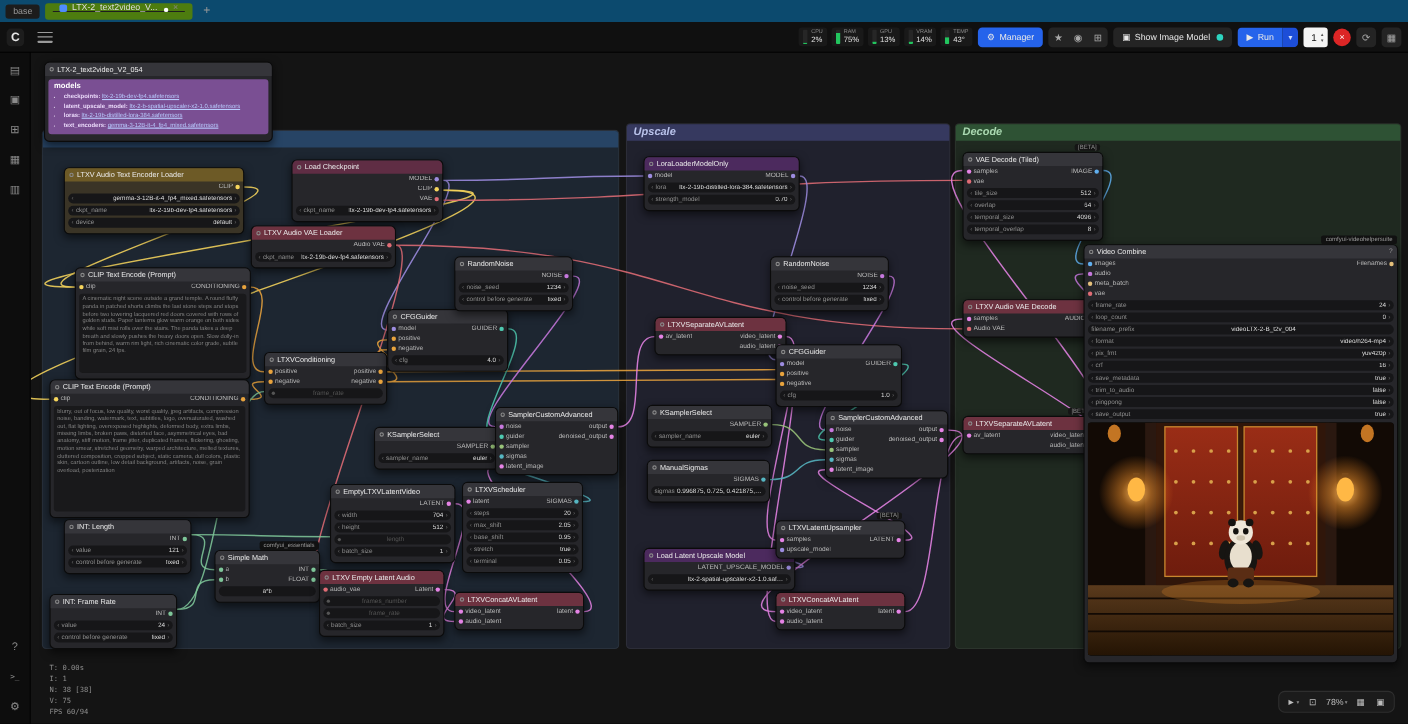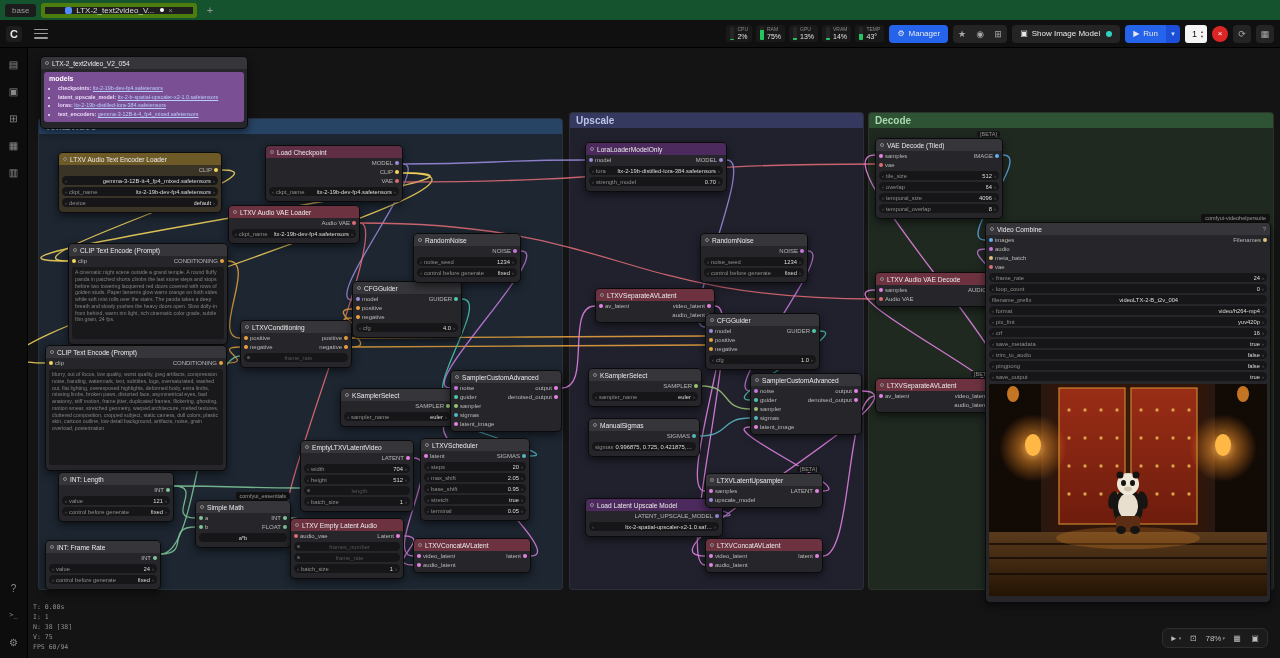--- a/index.html
+++ b/index.html
@@ -1,21 +1,21 @@
 <!DOCTYPE html>
 <html><head>
 <meta charset="utf-8">
 <style>
 *{margin:0;padding:0;box-sizing:border-box;}
 html,body{width:1280px;height:658px;overflow:hidden;background:#000;font-family:"Liberation Sans",sans-serif;}
 .app{width:1280px;height:658px;display:flex;flex-direction:column;background:#0a0a0a;}
 
-.titlebar{height:20px;background:#14532d;display:flex;align-items:center;gap:5px;padding:0 5px;flex:0 0 20px;}
+.titlebar{height:20px;background:#0c4a6e;display:flex;align-items:center;gap:5px;padding:0 5px;flex:0 0 20px;}
 .logo-chip{font-size:8px;color:#9a9a9a;background:#1c1c1c;border-radius:3px;padding:2px 7px;}
-.tab{height:15px;display:flex;align-items:center;gap:4px;background:#1e1e1e;border:4px solid #4d7c0f;border-radius:3px;padding:0 20px;font-size:8px;color:#ddd;min-width:130px;}
+.tab{height:15px;display:flex;align-items:flex-end;gap:4px;background:#1e1e1e;border:7px solid #4d7c0f;border-radius:3px;padding:0 6px;font-size:8px;color:#ddd;min-width:130px;}
 .tab-icon{width:7px;height:7px;background:#4f8cff;border-radius:2px;flex:0 0 auto;}
 .dirty-dot{width:4px;height:4px;border-radius:50%;background:#fff;margin-left:2px;}
 .tab-close{color:#888;font-size:8px;margin-left:auto;cursor:pointer;}
 .newtab{color:#999;font-size:11px;padding:0 5px;}
 
 .menubar{height:28px;background:#101010;display:flex;align-items:center;padding:0 6px;gap:6px;flex:0 0 28px;border-bottom:1px solid #000;}
 .logo-c{width:16px;height:16px;border-radius:4px;background:#1d1d1d;color:#e8e8e8;font-weight:bold;font-size:11px;display:flex;align-items:center;justify-content:center;}
 .hamburger{width:14px;height:10px;display:flex;flex-direction:column;justify-content:space-between;margin-left:6px;}
 .hamburger i{display:block;height:1.5px;background:#9a9a9a;border-radius:1px;}
 .mbar-spacer{flex:1;}
@@ -42,21 +42,21 @@
 
 .main{flex:1;display:flex;min-height:0;}
 .sidebar{width:28px;background:#0d0d0d;border-right:1px solid #000;display:flex;flex-direction:column;align-items:center;padding:8px 0;gap:11px;}
 .sidebar .sp{flex:1;}
 .side-icon{width:16px;height:16px;color:#8a8a8a;font-size:10px;display:flex;align-items:center;justify-content:center;cursor:pointer;}
 .side-icon.small{font-size:7px;font-family:"DejaVu Sans Mono",monospace;}
 .canvas{position:relative;flex:1;background:#141414;overflow:hidden;}
 #wires{position:absolute;inset:0;width:100%;height:100%;z-index:2;pointer-events:none;}
 
 .group{position:absolute;z-index:1;border-radius:4px;border:1px solid rgba(255,255,255,0.05);}
-.group-title{height:15px;font-size:10px;font-weight:bold;line-height:15px;padding:0 6px;border-radius:3px 3px 0 0;white-space:nowrap;overflow:hidden;}
+.group-title{height:15px;font-size:10px;font-weight:bold;line-height:15px;padding:0 6px;border-radius:3px 3px 0 0;white-space:nowrap;overflow:hidden;font-style:italic;}
 
 .node{position:absolute;z-index:3;background:#26262a;border:1px solid #0b0b0b;border-radius:5px;box-shadow:0 3px 8px rgba(0,0,0,0.55);font-size:6px;color:#c8c8c8;padding-bottom:3px;}
 .node-header{height:12px;display:flex;align-items:center;gap:3px;background:#35353a;border-radius:4px 4px 0 0;padding:0 4px;font-size:6.6px;color:#eaeaea;white-space:nowrap;overflow:hidden;}
 .collapse-dot{width:4px;height:4px;border:1px solid #8a8a8a;border-radius:50%;flex:0 0 auto;}
 .node-help{margin-left:auto;color:#9a9a9a;font-size:6px;}
 .node-tag{position:absolute;top:-9px;right:0;background:#111;color:#999;font-size:5.5px;padding:1px 4px;border-radius:2px;white-space:nowrap;}
 .node-badge{position:absolute;top:-8px;right:2px;color:#8f8f8f;font-size:5.5px;background:#151515;padding:0 3px;border-radius:2px;}
 .port-row{display:flex;justify-content:space-between;align-items:center;height:9px;padding:0 3px;}
 .port-in,.port-out{display:flex;align-items:center;gap:2px;min-width:0;}
 .port-in i,.port-out i{width:4px;height:4px;border-radius:50%;display:block;flex:0 0 auto;}
@@ -72,21 +72,21 @@
 .preview{margin:3px;border-radius:3px;overflow:hidden;background:#000;}
 .preview svg{display:block;width:100%;}
 
 .note-body{margin:3px;background:#7a4f93;border-radius:3px;padding:3px 5px;color:#f0e8f8;}
 .note-heading{font-weight:bold;font-size:7px;margin-bottom:2px;color:#fff;}
 .note-body ul{list-style:disc;margin-left:9px;}
 .note-body li{font-size:5.4px;line-height:1.6;}
 .note-body .nl{color:#ead9fa;font-weight:bold;}
 .note-body .na{color:#b9ccff;text-decoration:underline;}
 
-.perf{position:absolute;left:5px;bottom:6px;z-index:10;font-family:"DejaVu Sans Mono",monospace;font-size:6.5px;color:#8f8f8f;line-height:1.55;}
+.perf{position:absolute;left:17px;bottom:6px;z-index:10;font-family:"DejaVu Sans Mono",monospace;font-size:6.5px;color:#8f8f8f;line-height:1.55;}
 .zoombar{position:absolute;right:12px;bottom:10px;z-index:10;display:flex;align-items:center;gap:2px;background:rgba(28,28,28,0.92);border:1px solid #2e2e2e;border-radius:6px;padding:2px 4px;color:#bdbdbd;font-size:8px;}
 .zoombar .zi{min-width:16px;height:14px;display:flex;align-items:center;justify-content:center;gap:1px;cursor:pointer;padding:0 2px;}
 .zoombar .caret{font-size:5px;color:#8a8a8a;}
 </style>
 </head>
 <body>
 
 <div class="app">
 
   <div class="titlebar">

